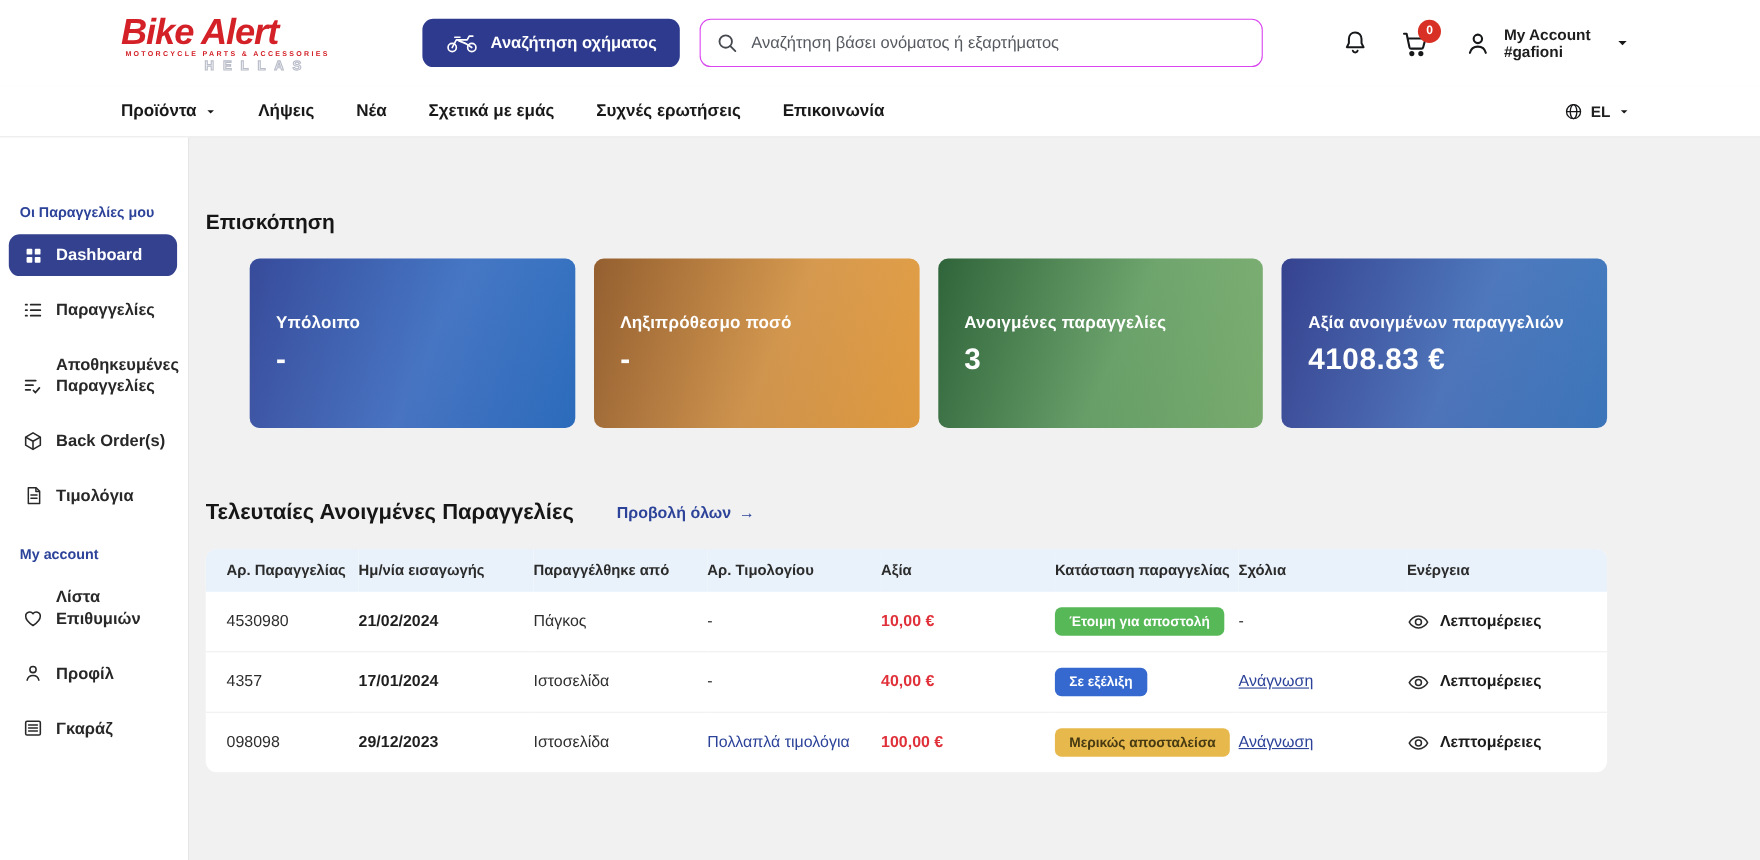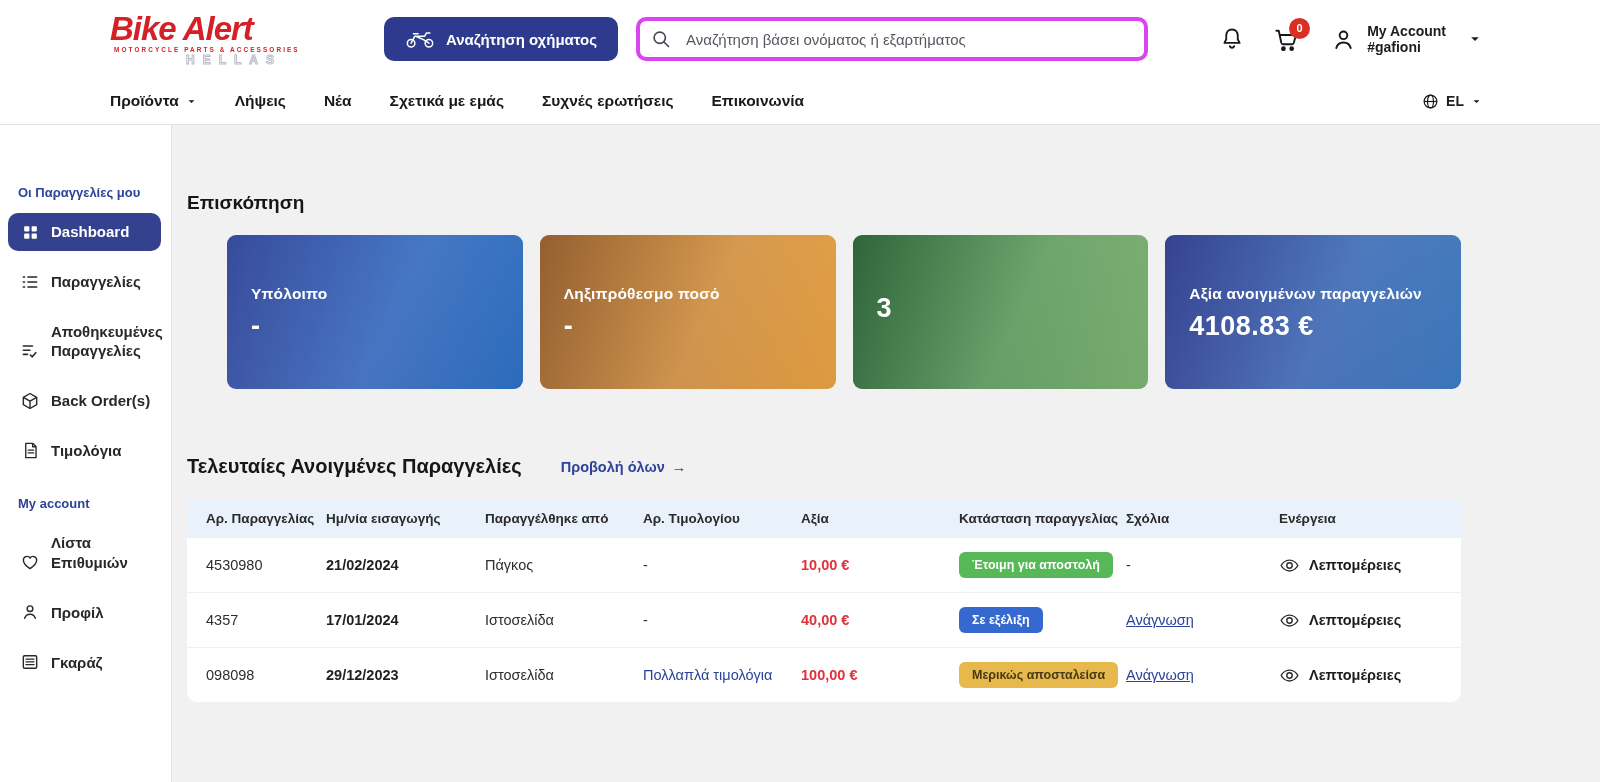--- a/index.html
+++ b/index.html
@@ -10,21 +10,21 @@
 
   
   .header{ height:78px; background:#fff; display:flex; align-items:center; padding:0 118px 0 110px; }
   .logo{ width:178px; line-height:1; cursor:pointer; }
   .logo-title{ font-size:33px; font-weight:900; font-style:italic; color:#d42128; letter-spacing:-1px; white-space:nowrap; }
   .logo-sub{ font-size:6.4px; font-weight:700; color:#d42128; letter-spacing:2.1px; margin:2px 0 1px 4px; white-space:nowrap; }
   .logo-region{ font-size:12px; font-weight:700; color:#f8f8fa; letter-spacing:8px; text-align:right; -webkit-text-stroke:1px #b9bdc9; margin-right:6px; }
   .vehicle-btn{ margin-left:96px; height:44px; background:#2d3a8e; color:#fff; border:none; border-radius:10px; display:flex; align-items:center; gap:11px; padding:0 21px; font-family:inherit; font-size:15px; font-weight:700; cursor:pointer; }
   .search-wrap{ position:relative; margin-left:18px; width:512px; }
   .search-wrap svg{ position:absolute; left:15px; top:12px; }
-  .search-input{ width:100%; height:44px; border:4px solid #d946ef; border-radius:10px; padding:0 14px 0 46px; font-family:inherit; font-size:15px; color:#3a3a3a; background:#fff; outline:none; }
+  .search-input{ width:100%; height:44px; border:1px solid #d946ef; border-radius:10px; padding:0 14px 0 46px; font-family:inherit; font-size:15px; color:#3a3a3a; background:#fff; outline:none; }
   .search-input::placeholder{ color:#55595f; opacity:1; }
   .hdr-right{ margin-left:auto; display:flex; align-items:center; }
   .icon-btn{ cursor:pointer; position:relative; }
   .cart-wrap{ margin-left:28px; }
   .cart-badge{ position:absolute; top:-8px; right:-10px; min-width:21px; height:21px; background:#d93025; color:#fff; border-radius:50%; font-size:11px; font-weight:700; display:flex; align-items:center; justify-content:center; }
   .account{ margin-left:30px; display:flex; align-items:center; gap:10px; cursor:pointer; }
   .account-text{ font-size:14px; font-weight:700; color:#1d1d1d; line-height:1.15; }
   .hdr-caret{ margin-left:22px; cursor:pointer; }
 
   
@@ -259,20 +259,21 @@
     <div class="cards">
       <div class="card card-blue">
         <div class="card-label">Υπόλοιπο</div>
         <div class="card-value">-</div>
       </div>
       <div class="card card-orange">
         <div class="card-label">Ληξιπρόθεσμο ποσό</div>
         <div class="card-value">-</div>
       </div>
       <div class="card card-green">
+        <div class="card-label">Ανοιγμένες παραγγελίες</div>
         <div class="card-value">3</div>
       </div>
       <div class="card card-indigo">
         <div class="card-label">Αξία ανοιγμένων παραγγελιών</div>
         <div class="card-value">4108.83 €</div>
       </div>
     </div>
 
     <div class="orders-head">
       <div class="orders-title">Τελευταίες Ανοιγμένες Παραγγελίες</div>

